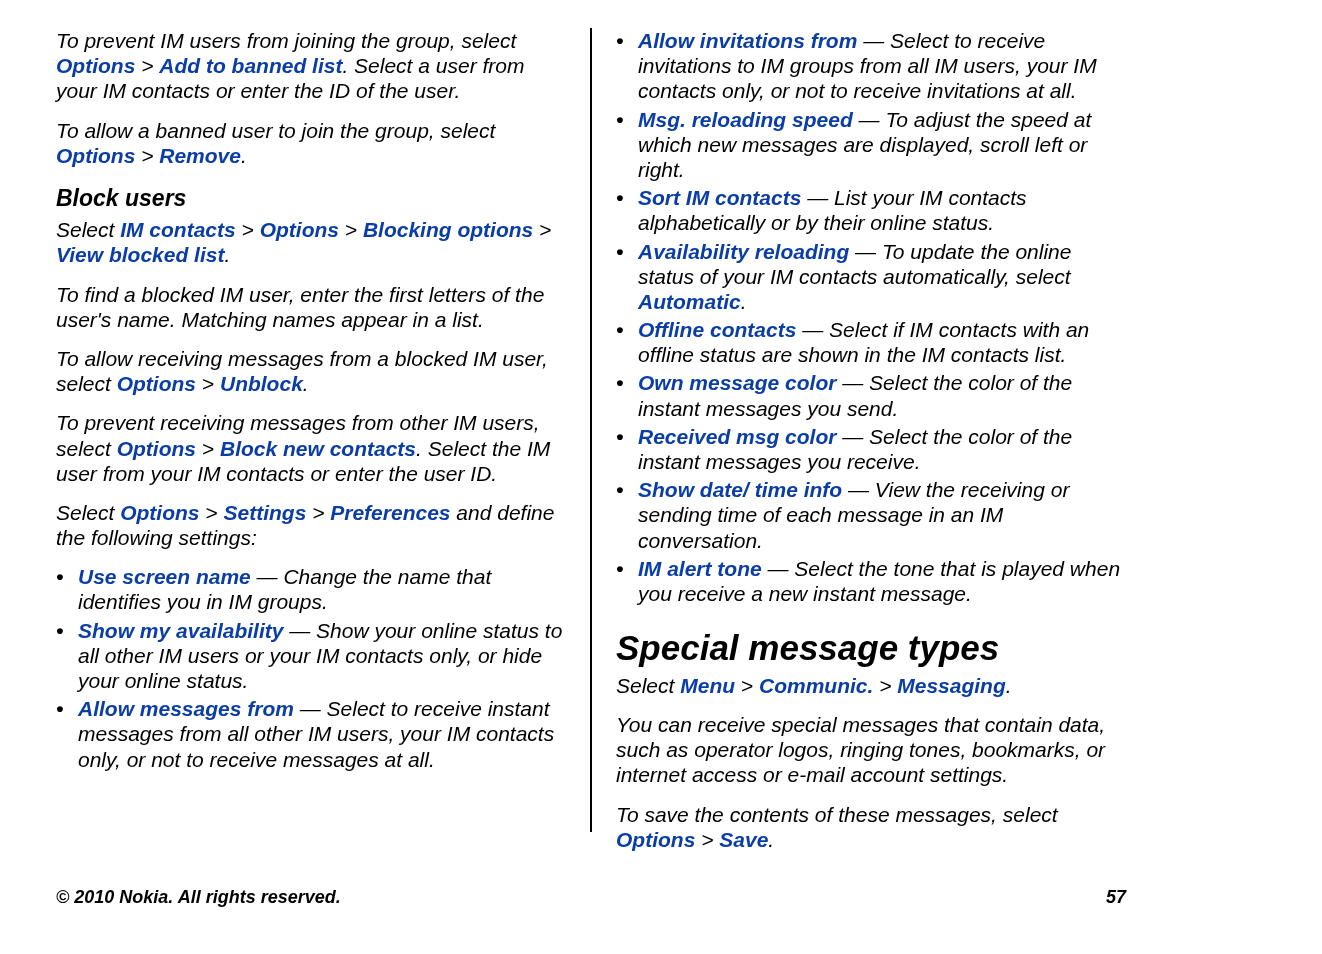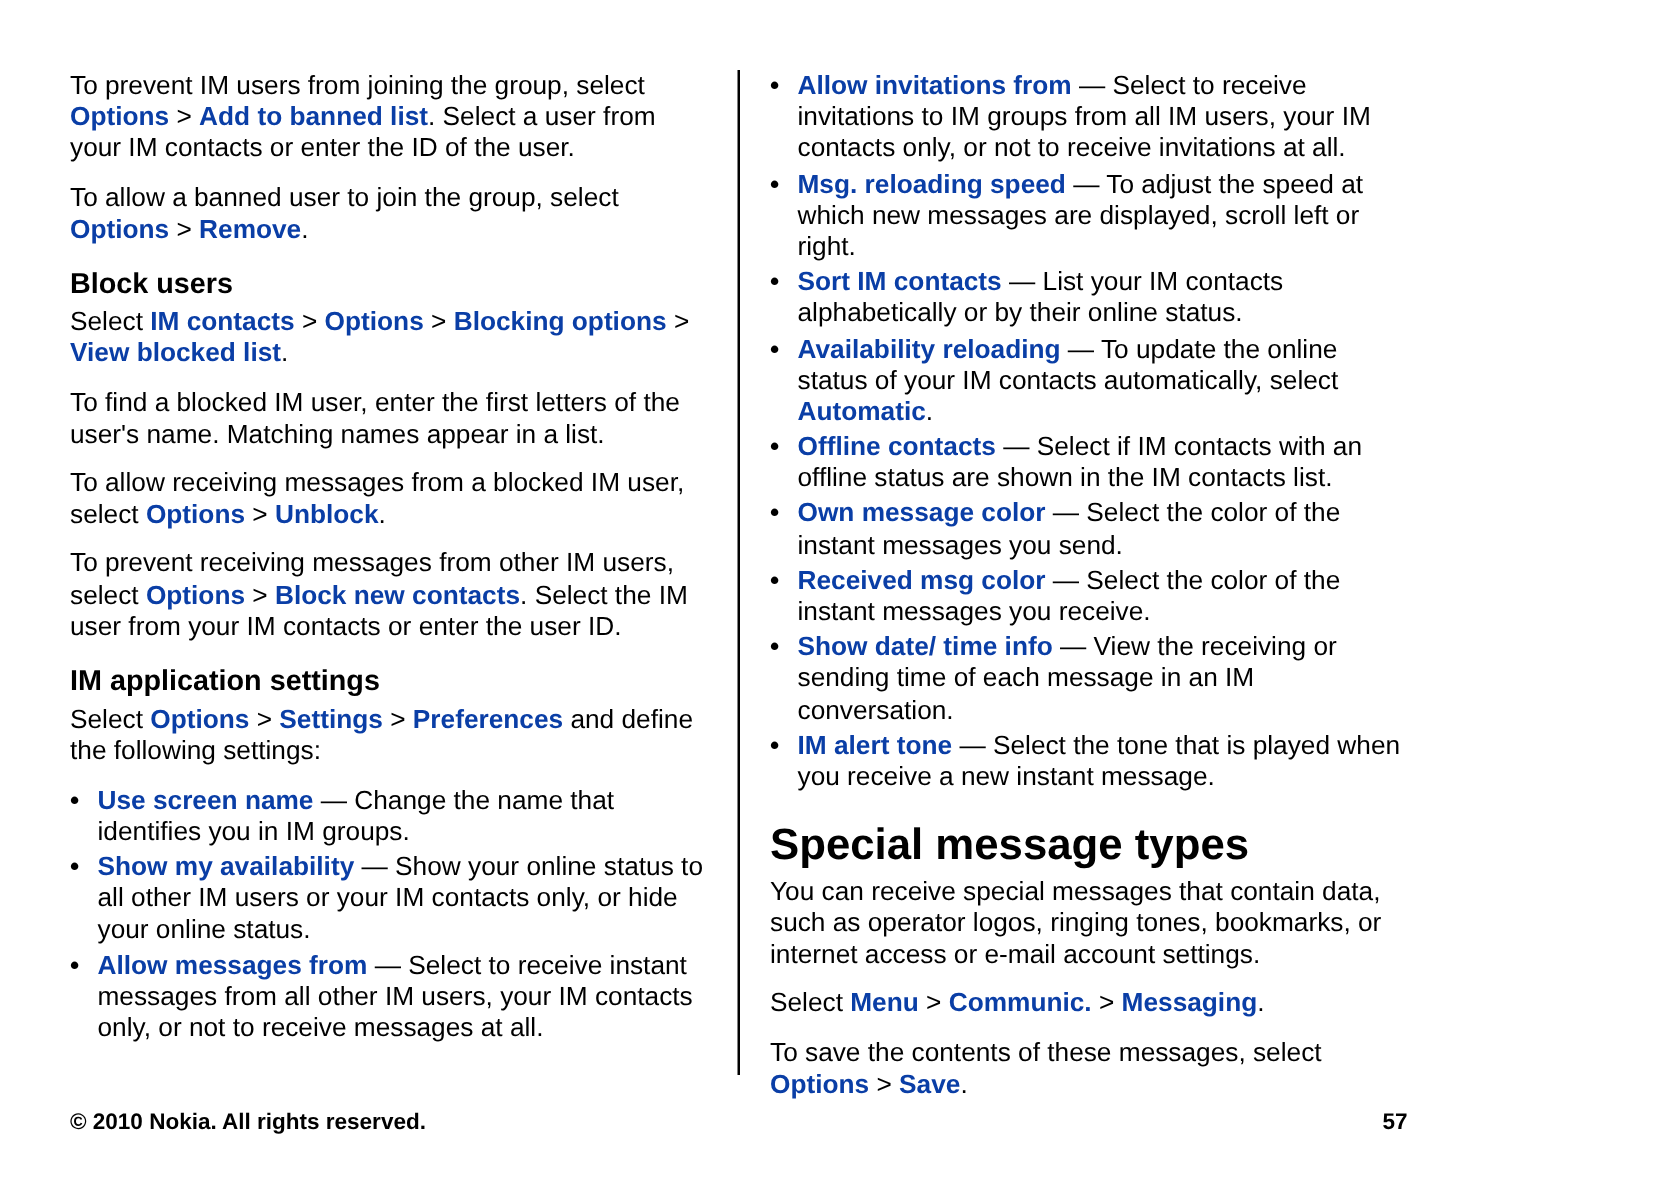--- a/index.html
+++ b/index.html
@@ -8,22 +8,23 @@
     width: 1322px;
     height: 954px;
     background: #fff;
     font-family: Verdana, Geneva, sans-serif;
     color: #000;
   }
   .page {
     box-sizing: border-box;
     width: 1182px;
     height: 954px;
-    padding: 56px 56px 0 56px;
+    padding: 28px 56px 0 56px;
     position: relative;
+    font-style: italic;
   }
   .columns {
     display: flex;
     align-items: stretch;
     justify-content: space-between;
     column-gap: 24px;
     height: 804px;
   }
   .col {
     width: 580px;
@@ -107,21 +108,20 @@
         <span>Select </span><span class="blue">IM contacts</span><span> &gt; </span><span class="blue">Options</span><span> &gt; </span><span class="blue">Blocking options</span><span> &gt; </span><span class="blue">View blocked list</span><span>.</span>
       </p>
       <p>To find a blocked IM user, enter the first letters of the user's name. Matching names appear in a list.</p>
       <p>
         <span>To allow receiving messages from a blocked IM user, select </span><span class="blue">Options</span><span> &gt; </span><span class="blue">Unblock</span><span>.</span>
       </p>
       <p>
         <span>To prevent receiving messages from other IM users, select </span><span class="blue">Options</span><span> &gt; </span><span class="blue">Block new contacts</span><span>. Select the IM user from your IM contacts or enter the user ID.</span>
       </p>
 
-      <h2 class="section">IM application settings</h2>
       <p>
         <span>Select </span><span class="blue">Options</span><span> &gt; </span><span class="blue">Settings</span><span> &gt; </span><span class="blue">Preferences</span><span> and define the following settings:</span>
       </p>
       <ul class="bullets">
         <li>
           <span class="blue">Use screen name</span><span> — Change the name that identifies you in IM groups.</span>
         </li>
         <li>
           <span class="blue">Show my availability</span><span> — Show your online status to all other IM users or your IM contacts only, or hide your online status.</span>
         </li>
@@ -158,24 +158,24 @@
         </li>
         <li>
           <span class="blue">Show date/ time info</span><span> — View the receiving or sending time of each message in an IM conversation.</span>
         </li>
         <li>
           <span class="blue">IM alert tone</span><span> — Select the tone that is played when you receive a new instant message.</span>
         </li>
       </ul>
 
       <h1 class="big">Special message types</h1>
-      <p>You can receive special messages that contain data, such as operator logos, ringing tones, bookmarks, or internet access or e-mail account settings.</p>
       <p>
         <span>Select </span><span class="blue">Menu</span><span> &gt; </span><span class="blue">Communic.</span><span> &gt; </span><span class="blue">Messaging</span><span>.</span>
       </p>
+      <p>You can receive special messages that contain data, such as operator logos, ringing tones, bookmarks, or internet access or e-mail account settings.</p>
       <p>
         <span>To save the contents of these messages, select </span><span class="blue">Options</span><span> &gt; </span><span class="blue">Save</span><span>.</span>
       </p>
     </div>
   </div>
 
   <div class="footer">
     <span>© 2010 Nokia. All rights reserved.</span>
     <span>57</span>
   </div>

